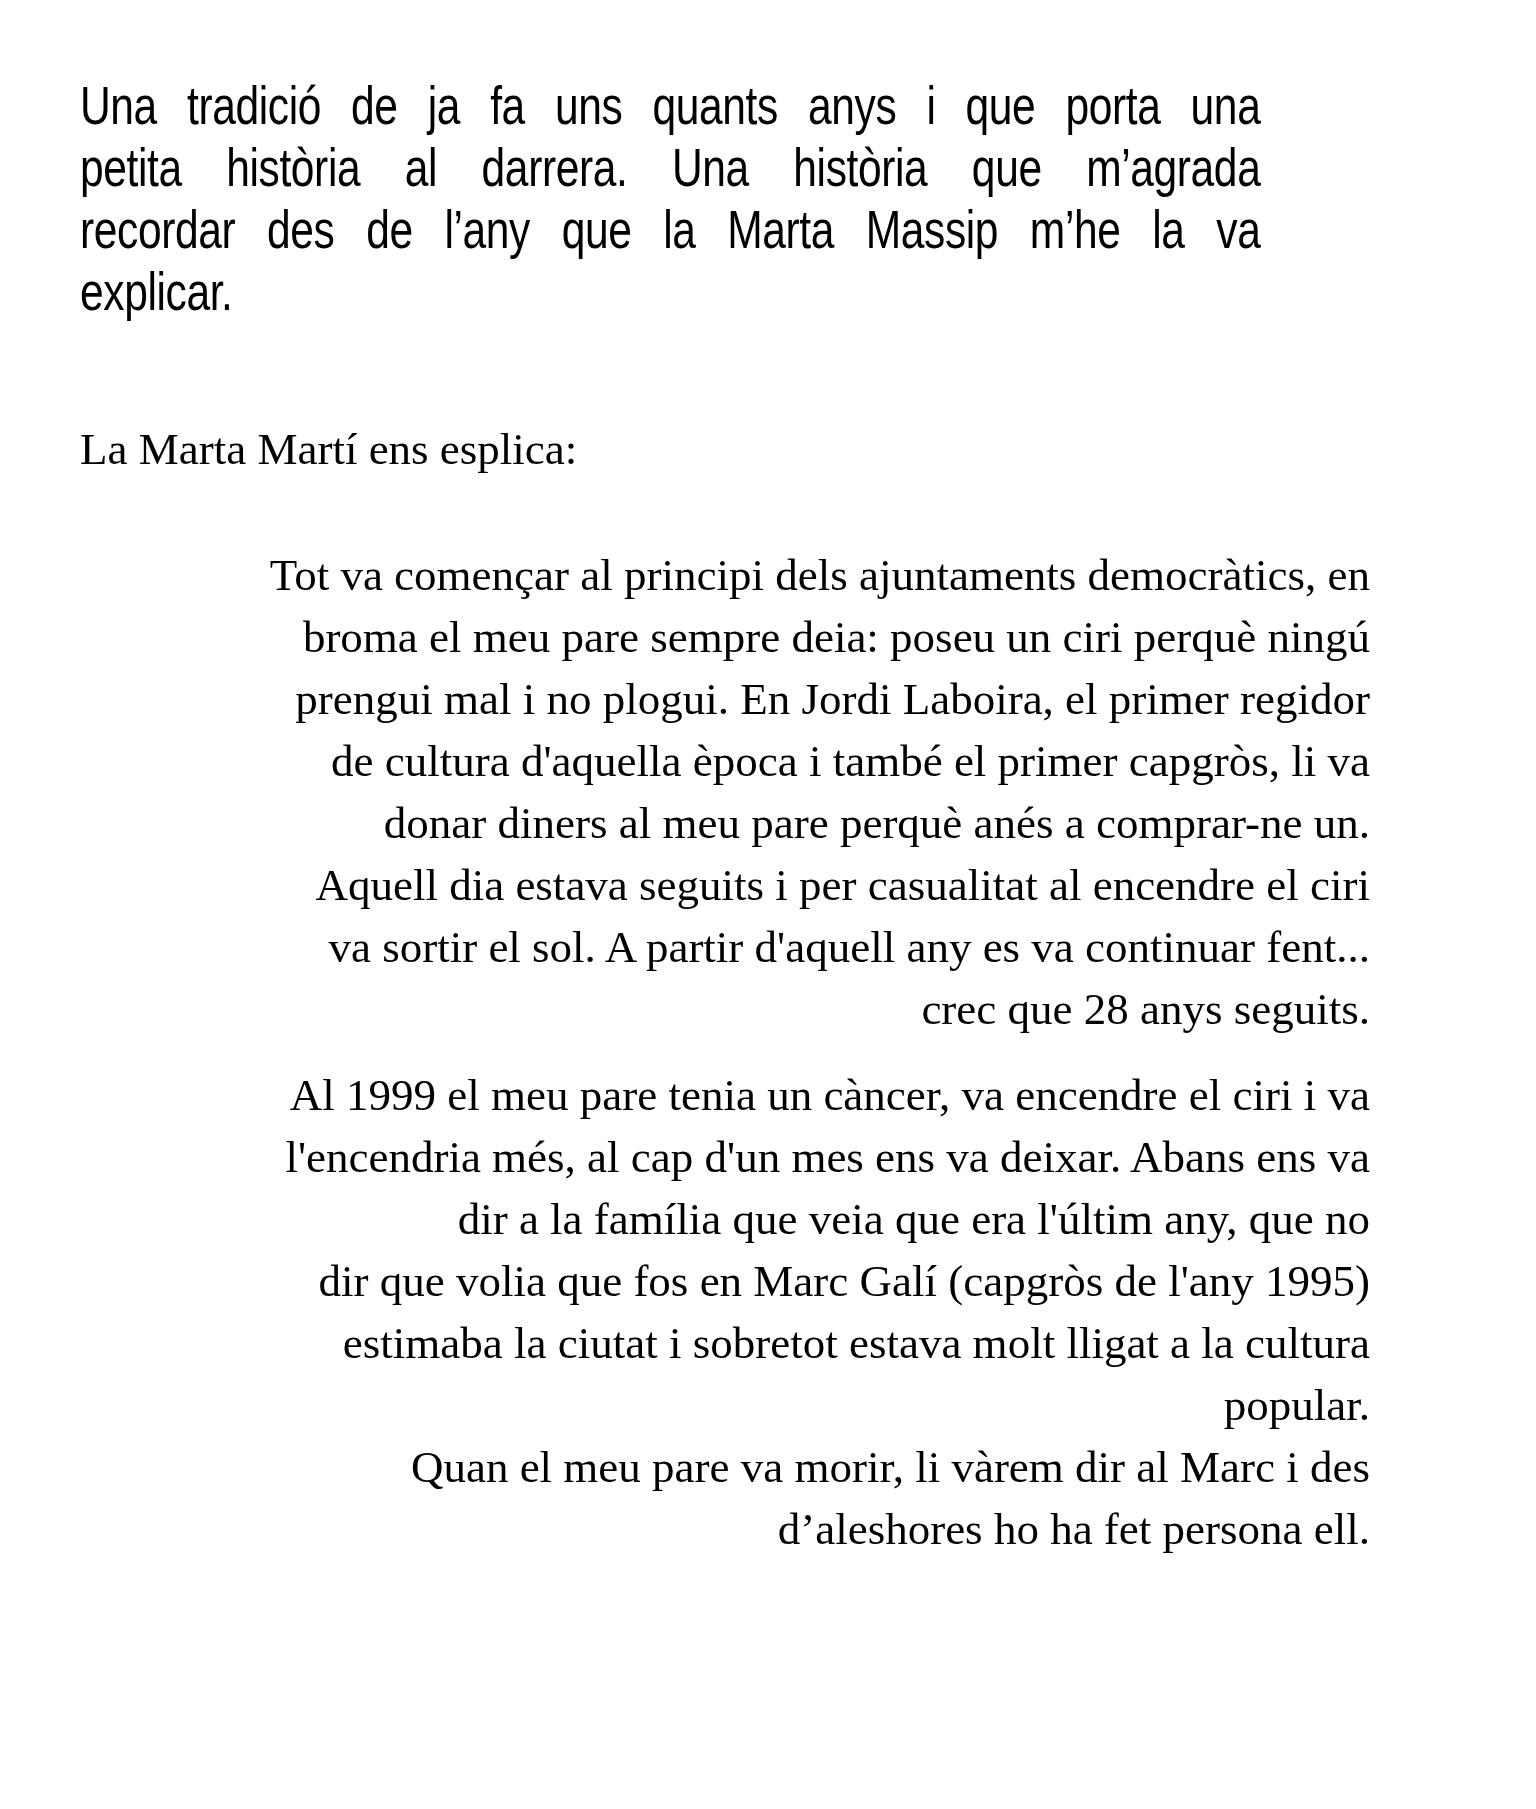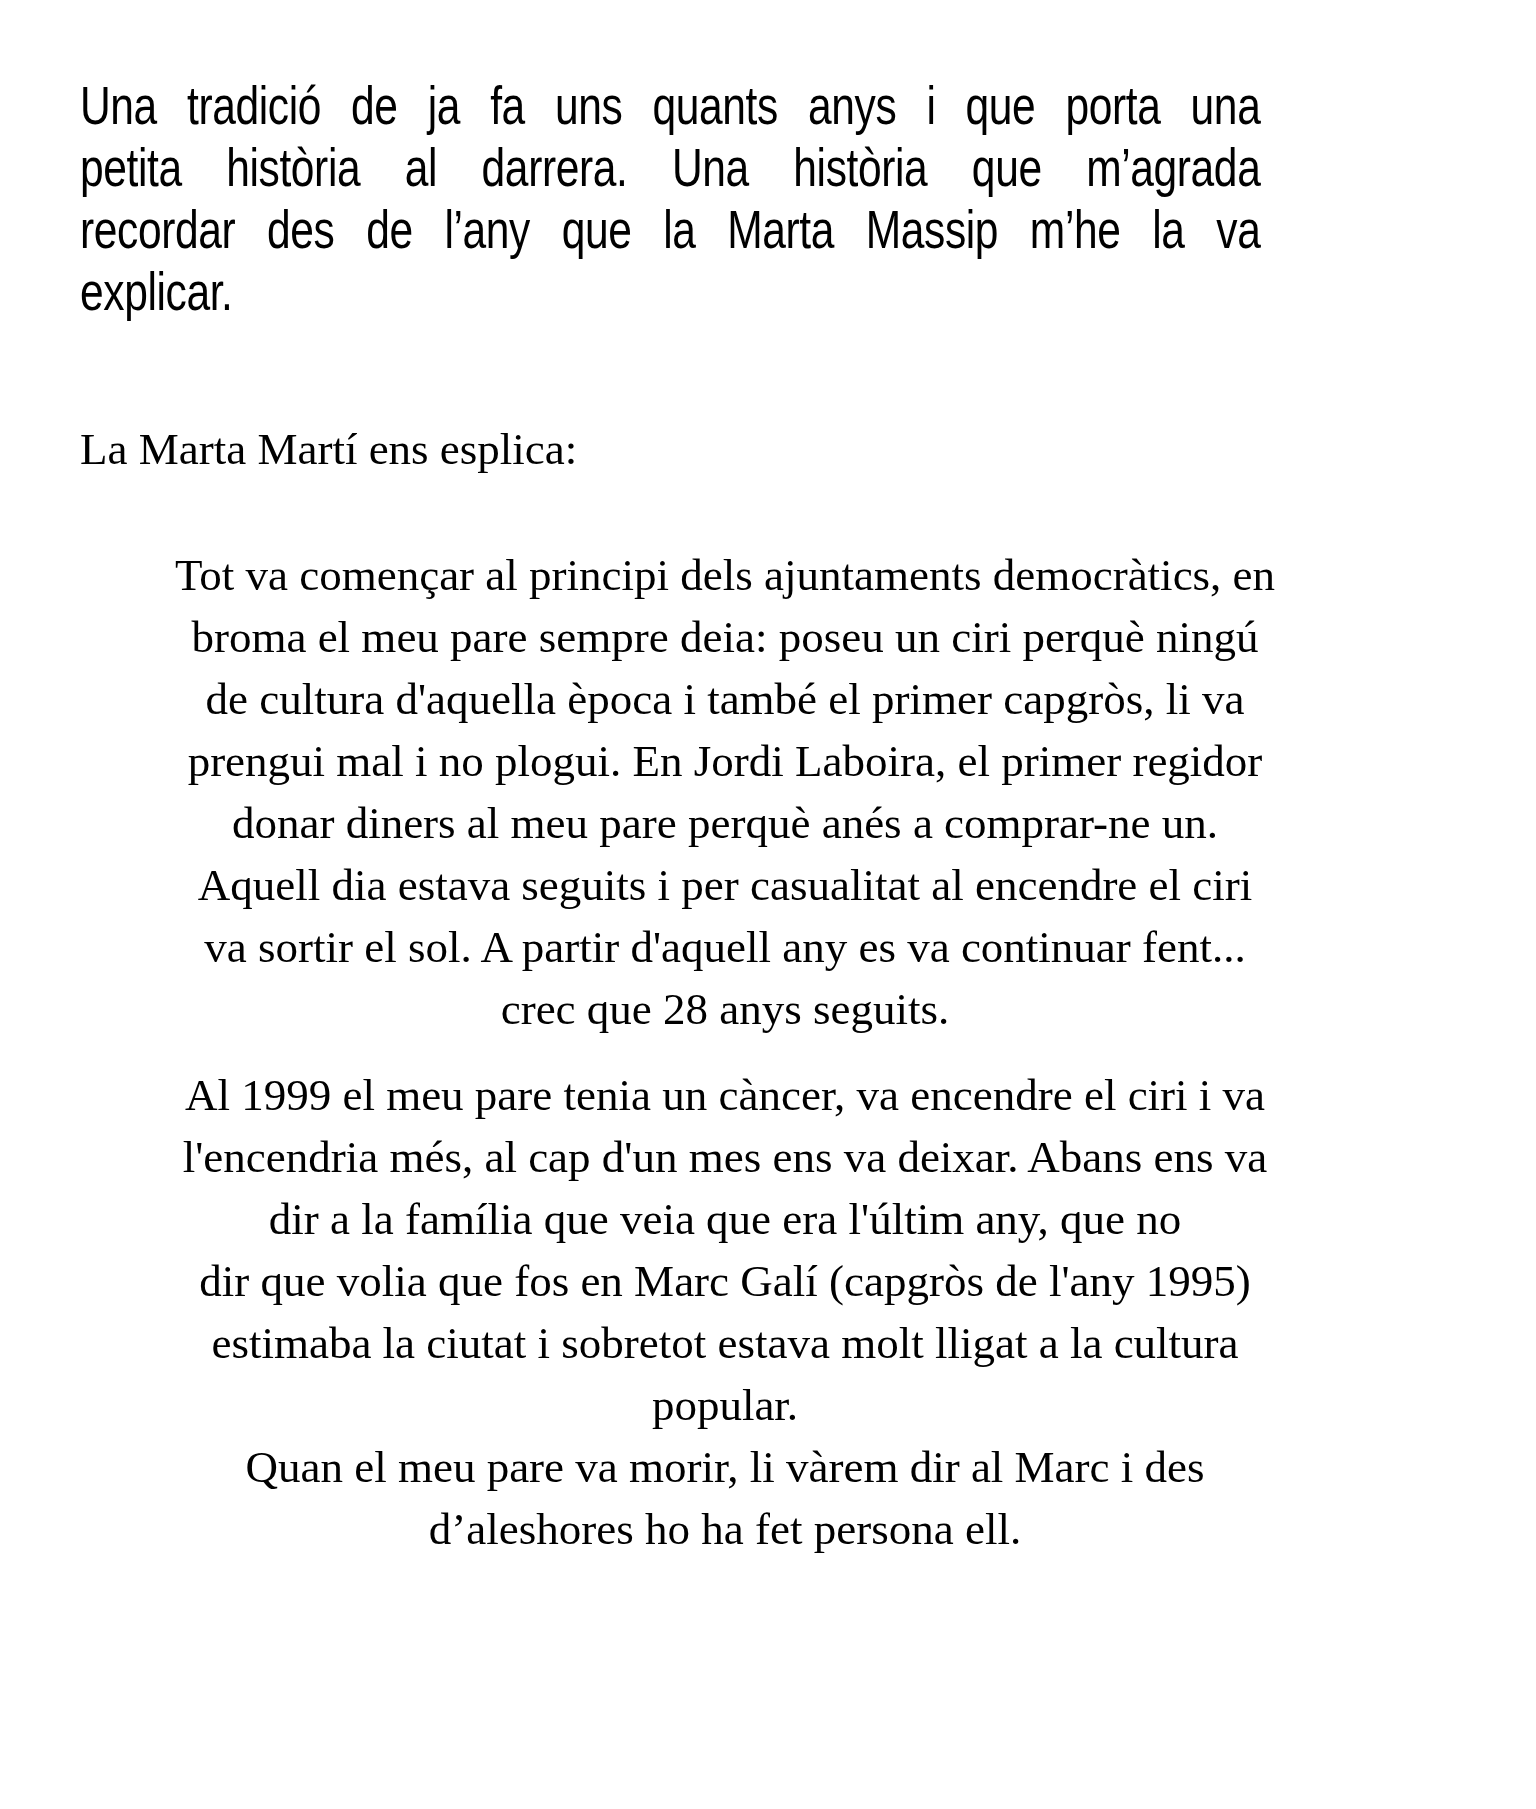--- a/index.html
+++ b/index.html
@@ -43,21 +43,21 @@
     line-height: 62px;
   }
   .heading-line {
     margin-top: 95px;
     width: 1280px;
   }
   .serif-para {
     width: 1290px;
   }
   .serif-para .tline {
-    text-align: center;
+    text-align: right;
     white-space: nowrap;
   }
   .para-2 { margin-top: 64px; }
   .para-3 { margin-top: 24px; }
 </style>
 </head>
 <body>
 
 <div class="doc-page">
 
@@ -66,22 +66,22 @@
       <div class="tline">petita història al darrera. Una història que m’agrada</div>
       <div class="tline">recordar des de l’any que la Marta Massip m’he la va</div>
       <div class="tline">explicar.</div>
     </div>
 
   <div class="serif heading-line">La Marta Martí ens esplica:</div>
 
   <div class="serif serif-para para-2">
       <div class="tline">Tot va començar al principi dels ajuntaments democràtics, en</div>
       <div class="tline">broma el meu pare sempre deia: poseu un ciri perquè ningú</div>
+      <div class="tline">prengui mal i no plogui. En Jordi Laboira, el primer regidor</div>
       <div class="tline">de cultura d'aquella època i també el primer capgròs, li va</div>
-      <div class="tline">prengui mal i no plogui. En Jordi Laboira, el primer regidor</div>
       <div class="tline">donar diners al meu pare perquè anés a comprar-ne un.</div>
       <div class="tline">Aquell dia estava seguits i per casualitat al encendre el ciri</div>
       <div class="tline">va sortir el sol. A partir d'aquell any es va continuar fent...</div>
       <div class="tline">crec que 28 anys seguits.</div>
     </div>
 
   <div class="serif serif-para para-3">
       <div class="tline">Al 1999 el meu pare tenia un càncer, va encendre el ciri i va</div>
       <div class="tline">l'encendria més, al cap d'un mes ens va deixar. Abans ens va</div>
       <div class="tline">dir a la família que veia que era l'últim any, que no</div>

